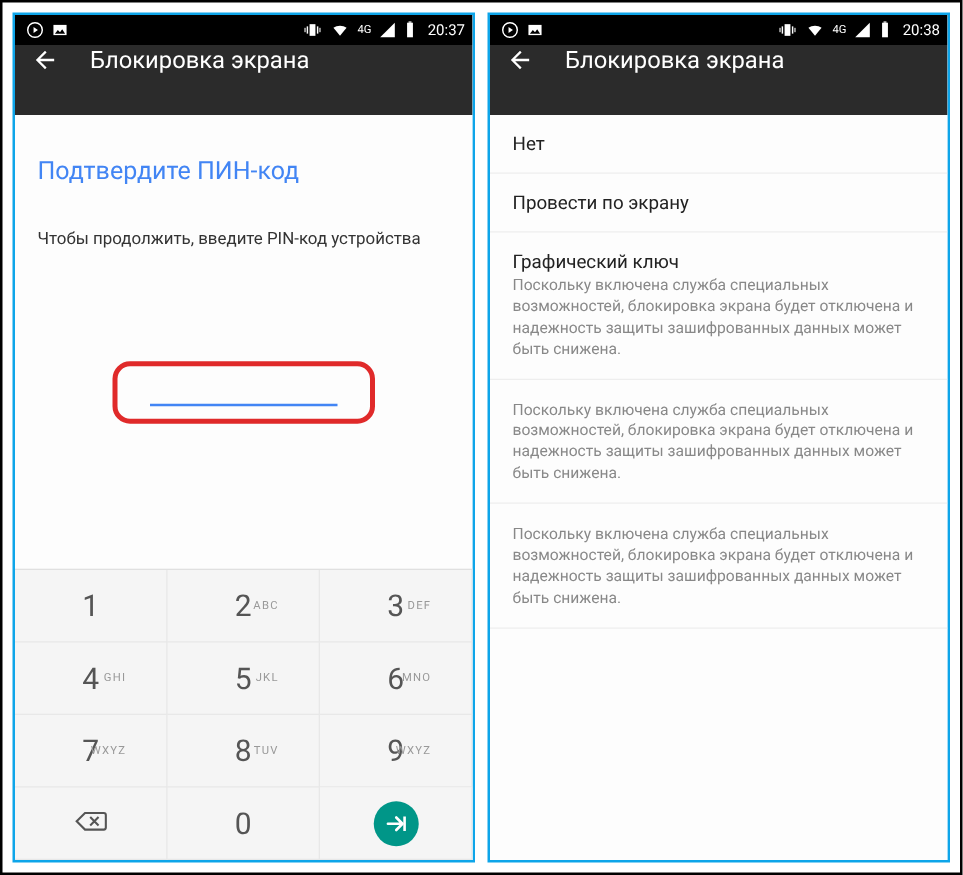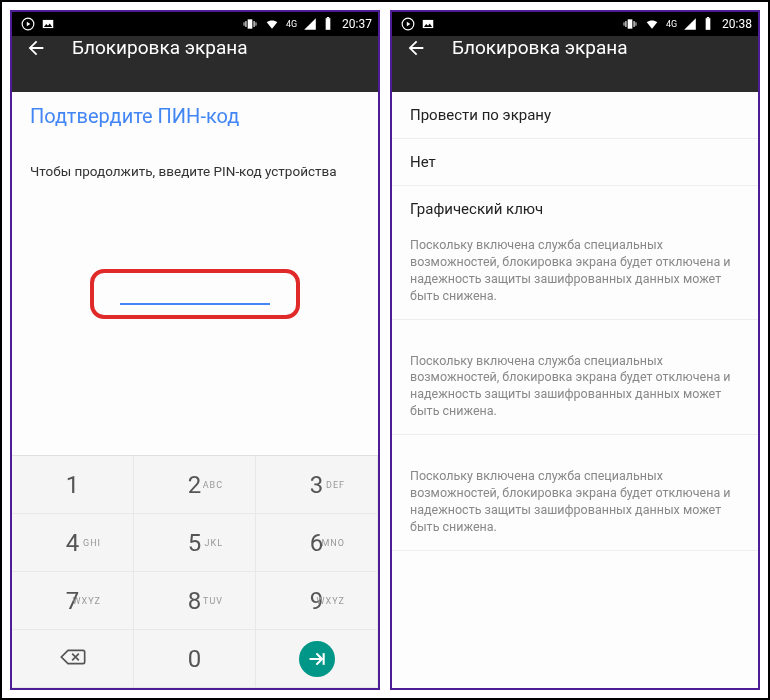--- a/index.html
+++ b/index.html
@@ -15,21 +15,21 @@
     position: absolute;
     inset: 0;
     border: 2px solid #000;
     pointer-events: none;
   }
   .phone {
     position: absolute;
     top: 10px;
     width: 370px;
     height: 680px;
-    border: 2px solid #4c1d95;
+    border: 2px solid #0ea5e9;
     background: #fff;
     display: flex;
     flex-direction: column;
     overflow: hidden;
   }
   .phone.left  { left: 10px; }
   .phone.right { left: 390px; }
 
   
   .status {
@@ -60,21 +60,21 @@
   
   .content-left {
     flex: 1 1 auto;
     background: #fdfdfd;
     display: flex;
     flex-direction: column;
   }
   .heading {
     color: #4285f4;
     font-size: 20px;
-    padding: 12px 18px 8px;
+    padding: 32px 18px 8px;
   }
   .instr {
     color: #333;
     font-size: 13.5px;
     padding: 0 18px;
     margin-top: 27px;
   }
   .pin-wrap {
     margin: 90px auto 0;
     width: 210px;
@@ -134,21 +134,21 @@
   .content-right {
     flex: 1 1 auto;
     background: #fdfdfd;
     overflow: hidden;
   }
   .row {
     padding: 14px 18px;
     border-bottom: 1px solid #eee;
   }
   .row .r-title { font-size: 15px; color: #222; }
-  .row .r-desc  { font-size: 12.5px; color: #888; line-height: 1.35; margin-top: 19px; }
+  .row .r-desc  { font-size: 12.5px; color: #888; line-height: 1.35; margin-top: 3px; }
 </style>
 </head>
 <body>
 
 <div class="outer-border"></div>
 
 <div class="phone left">
   <div class="status">
     <span class="ico">
       <svg width="14" height="14" viewBox="0 0 24 24">
@@ -317,24 +317,24 @@
     <span class="back">
       <svg width="22" height="22" viewBox="0 0 24 24">
           <path d="M20 11H7.8l5.6-5.6L12 4l-8 8 8 8 1.4-1.4L7.8 13H20z" fill="#fff"></path>
         </svg>
     </span>
     <span class="title">Блокировка экрана</span>
   </div>
 
   <div class="content-right">
     <div class="row">
+      <div class="r-title">Нет</div>
+    </div>
+    <div class="row">
       <div class="r-title">Провести по экрану</div>
-    </div>
-    <div class="row">
-      <div class="r-title">Нет</div>
     </div>
     <div class="row">
       <div class="r-title">Графический ключ</div>
       <div class="r-desc">Поскольку включена служба специальных возможностей, блокировка экрана будет отключена и надежность защиты зашифрованных данных может быть снижена.</div>
     </div>
     <div class="row">
       <div class="r-desc">Поскольку включена служба специальных возможностей, блокировка экрана будет отключена и надежность защиты зашифрованных данных может быть снижена.</div>
     </div>
     <div class="row">
       <div class="r-desc">Поскольку включена служба специальных возможностей, блокировка экрана будет отключена и надежность защиты зашифрованных данных может быть снижена.</div>

